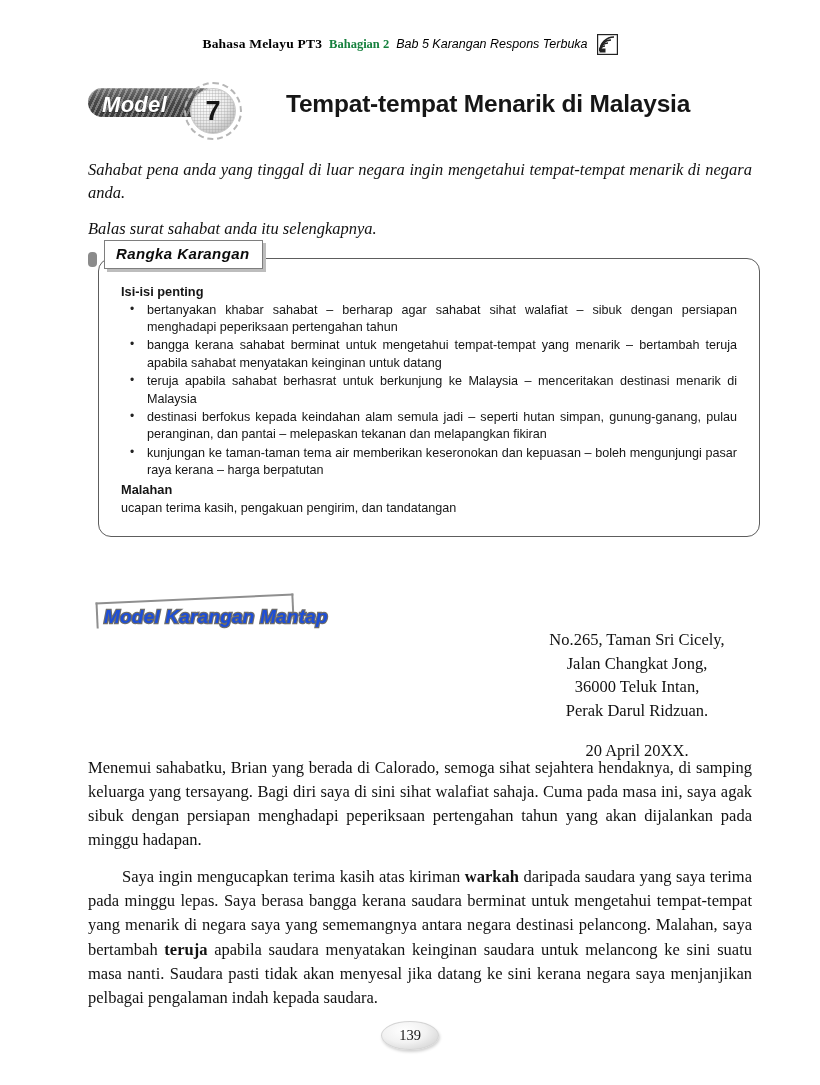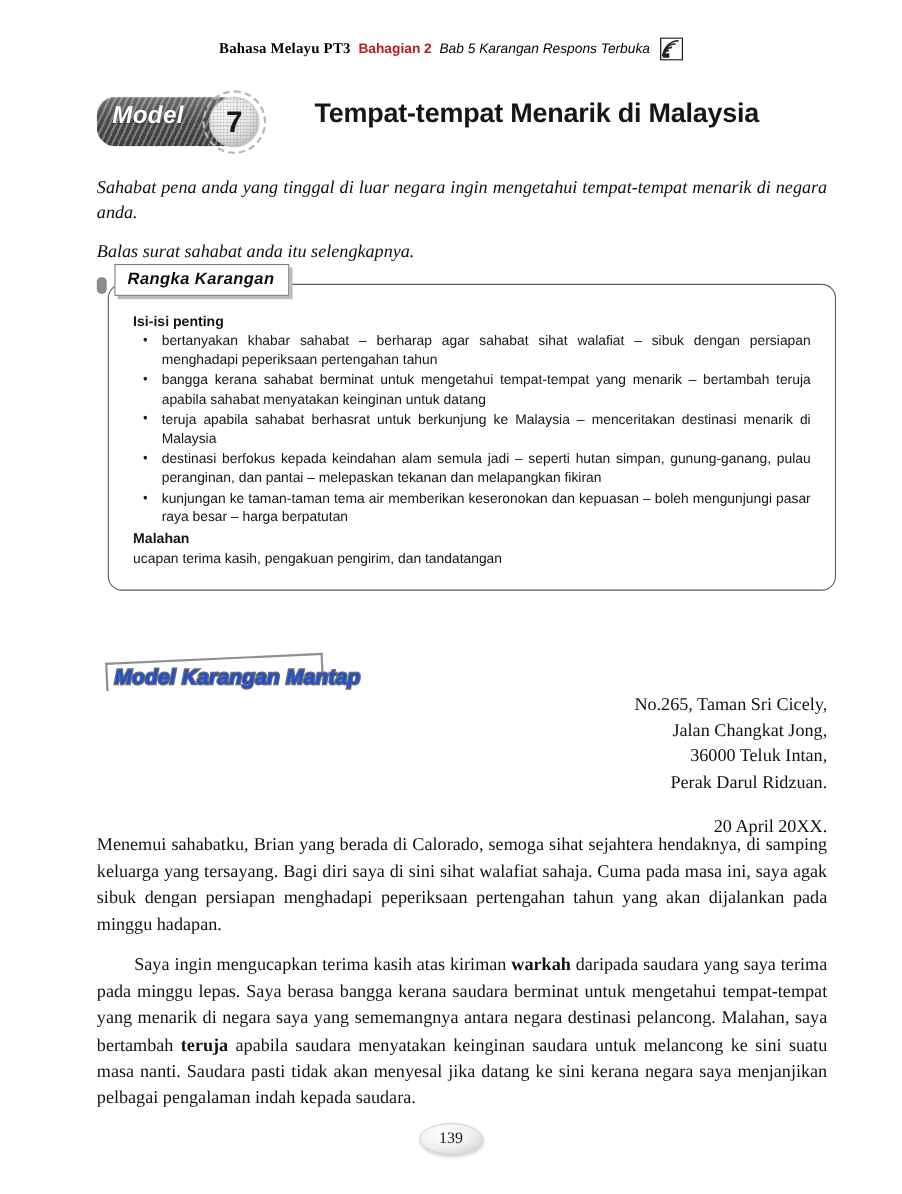--- a/index.html
+++ b/index.html
@@ -29,24 +29,24 @@
     gap: 7px;
   }
   .rh-book {
     font-family: "Liberation Serif", serif;
     font-weight: bold;
     font-size: 13.5px;
     letter-spacing: 0.2px;
     color: #000;
   }
   .rh-part {
-    font-family: Liberation Sans, sans-serif;
+    font-family: Liberation Serif, serif;
     font-weight: bold;
     font-size: 12.5px;
-    color: #b91c1c;
+    color: #15803d;
   }
   .rh-chapter {
     font-family: "Liberation Sans", sans-serif;
     font-style: italic;
     font-size: 12.5px;
     color: #000;
   }
   .rh-icon {
     width: 21px;
     height: 21px;
@@ -61,21 +61,21 @@
     top: 82px;
     left: 88px;
     right: 60px;
     height: 58px;
   }
   .model-pill {
     position: absolute;
     left: 0;
     top: 6px;
     width: 130px;
-    height: 45px;
+    height: 29px;
     border-radius: 17px;
     background:
       repeating-linear-gradient(115deg, rgba(255,255,255,.30) 0 2px, rgba(255,255,255,0) 2px 5px),
       linear-gradient(180deg, #6f6f6f 0%, #4a4a4a 45%, #3b3b3b 100%);
     box-shadow: inset 0 1px 0 rgba(255,255,255,.25);
     text-align: right;
   }
   .model-pill span {
     position: absolute;
     left: 14px;
@@ -265,21 +265,21 @@
 
   
   .addr {
     position: absolute;
     right: 68px;
     top: 628px;
     width: 230px;
     font-family: "Liberation Serif", serif;
     font-size: 16.5px;
     line-height: 1.43;
-    text-align: right;
+    text-align: center;
   }
   .addr .date {
     margin-top: 17px;
   }
   .letter {
     position: absolute;
     left: 88px;
     right: 68px;
     top: 756px;
     font-family: "Liberation Serif", serif;
@@ -353,21 +353,21 @@
 <div class="rangka-wrap">
   <div class="rangka-dot"></div>
   <div class="rangka-box">
     <div class="rangka-body">
       <div class="rk-head">Isi-isi penting</div>
       <ul class="rk-list">
         <li>bertanyakan khabar sahabat – berharap agar sahabat sihat walafiat – sibuk dengan persiapan menghadapi peperiksaan pertengahan tahun</li>
         <li>bangga kerana sahabat berminat untuk mengetahui tempat-tempat yang menarik – bertambah teruja apabila sahabat menyatakan keinginan untuk datang</li>
         <li>teruja apabila sahabat berhasrat untuk berkunjung ke Malaysia – menceritakan destinasi menarik di Malaysia</li>
         <li>destinasi berfokus kepada keindahan alam semula jadi – seperti hutan simpan, gunung-ganang, pulau peranginan, dan pantai –  melepaskan tekanan dan melapangkan fikiran</li>
-        <li>kunjungan ke taman-taman tema air memberikan keseronokan dan kepuasan – boleh mengunjungi pasar raya besar – harga berpatutan</li>
+        <li>kunjungan ke taman-taman tema air memberikan keseronokan dan kepuasan – boleh mengunjungi pasar raya kerana – harga berpatutan</li>
       </ul>
       <div class="rk-head">Malahan</div>
       <div class="rk-sub">ucapan terima kasih, pengakuan pengirim, dan tandatangan</div>
     </div>
   </div>
   <div class="rangka-tab">
     <span>Rangka Karangan</span>
   </div>
 </div>
 

